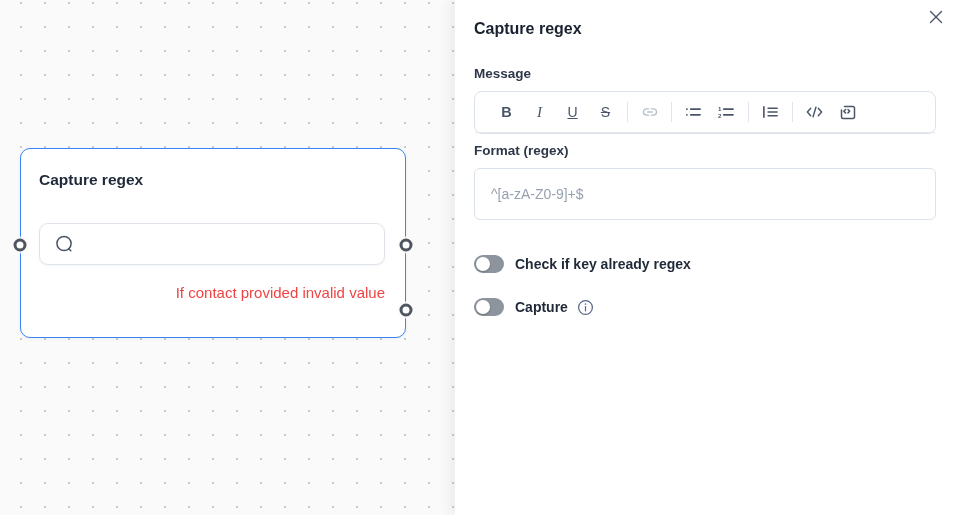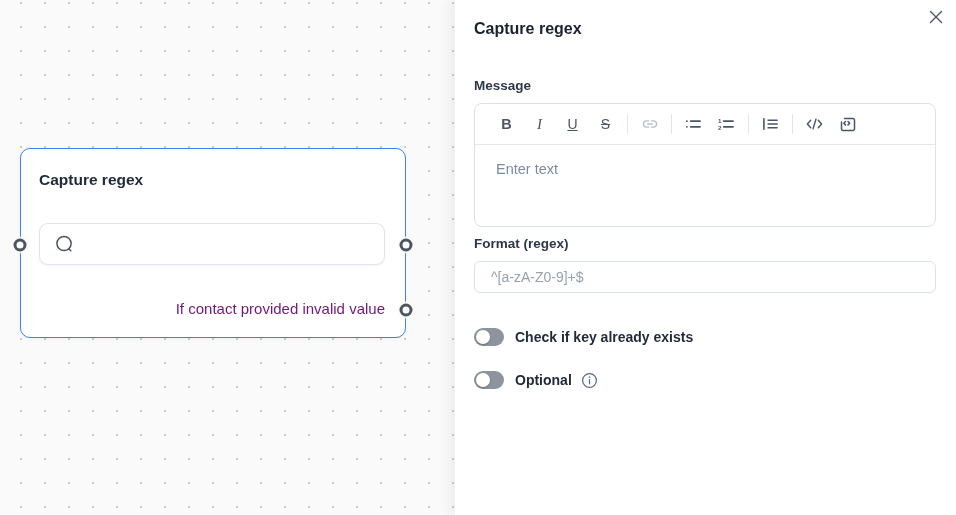--- a/index.html
+++ b/index.html
@@ -18,21 +18,21 @@
     box-shadow:0 1px 4px rgba(40,60,100,.06);
   }
   .node-title { position:absolute; left:18px; top:22px; font-size:15.5px; font-weight:700; color:#1e2a3a; }
   .node-input {
     position:absolute; left:18px; right:20px; top:74px; height:42px;
     background:#fff; border:1px solid #dfe4ea; border-radius:9px;
     box-shadow:0 1px 3px rgba(40,60,100,.05);
     display:flex; align-items:center; padding:0 14px;
   }
   .node-output-row {
-    position:absolute; right:20px; top:151px; font-size:15px; color:#701a75; white-space:nowrap;
+    position:absolute; right:20px; top:135px; font-size:15px; color:#ef4444; white-space:nowrap;
   }
   .port {
     position:absolute; width:13px; height:13px; border-radius:50%;
     background:#fff; border:3.5px solid #4e5560; box-shadow:0 0 0 2px rgba(250,250,250,.9);
     transform:translate(-50%,-50%); cursor:crosshair;
   }
 
   
   .panel {
     position:relative; width:501px; height:515px; background:#fff;
@@ -56,21 +56,21 @@
   .tb-underline { text-decoration:underline; font-weight:400; font-size:14px; }
   .tb-strike { text-decoration:line-through; font-weight:400; font-size:14px; }
   .tb-divider { width:1px; height:20px; background:#e0e5eb; margin:0 5px; }
   .tb-disabled { color:#b8c0cb; cursor:default; }
   .editor-body { min-height:81px; padding:15px 21px; cursor:text; }
   .editor-placeholder { font-size:14.5px; color:#7c8ba1; }
 
   .section { margin-top:20px; }
   .section + .section { margin-top:9px; }
   .text-input {
-    width:100%; height:32px; margin-top:10px; border:1px solid #dce2ea; border-radius:6px;
+    width:100%; height:52px; margin-top:10px; border:1px solid #dce2ea; border-radius:6px;
     padding:0 16px; font-size:14px; color:#2d3748; font-family:"Liberation Sans", sans-serif;
     outline:none; background:#fff;
   }
   .text-input::placeholder { color:#98a1b0; opacity:1; }
 
   .toggle-row { display:flex; align-items:center; margin-top:25px; }
   .toggle-row.first { margin-top:35px; }
   .toggle {
     position:relative; width:30px; height:18px; border-radius:9px; background:#8d949e;
     margin-right:11px; cursor:pointer; flex:none;
@@ -113,21 +113,21 @@
   <div class="panel">
 
     <div class="close-btn">
       <svg width="18" height="18" viewBox="0 0 18 18" stroke="#4a5568" stroke-width="1.4" stroke-linecap="round">
         <path d="M3.5 3.5 L14.5 14.5 M14.5 3.5 L3.5 14.5"></path>
       </svg>
     </div>
 
     <div class="panel-title">Capture regex</div>
 
-    <div class="section" style="margin-top:40px;">
+    <div class="section" style="margin-top:28px;">
       <div class="field-label">Message</div>
 
       <div class="editor">
         <div class="toolbar">
           <button class="tb-btn tb-letter">B</button>
           <button class="tb-btn tb-letter tb-italic">I</button>
           <button class="tb-btn tb-letter tb-underline">U</button>
           <button class="tb-btn tb-letter tb-strike">S</button>
 
           <span class="tb-divider"></span>
@@ -171,46 +171,43 @@
             </svg>
           </button>
           <button class="tb-btn">
             <svg width="18" height="17" viewBox="0 0 18 17" fill="none" stroke="currentColor" stroke-width="1.5" stroke-linecap="round" stroke-linejoin="round">
               <path d="M5.5 2.5 H14 a1.5 1.5 0 0 1 1.5 1.5 V13 a1.5 1.5 0 0 1 -1.5 1.5 H4 A1.5 1.5 0 0 1 2.5 13 V6"></path>
               <path d="M6.5 5.5 L4.8 7.2 L6.5 8.9 M9 5.5 L10.7 7.2 L9 8.9"></path>
             </svg>
           </button>
         </div>
 
-        <div class="editor-body">
-          <span class="editor-placeholder">Enter text</span>
-        </div>
       </div>
     </div>
 
     <div class="section">
       <div class="field-label">Format (regex)</div>
       <input class="text-input" type="text" placeholder="^[a-zA-Z0-9]+$" style="">
     </div>
 
     <div class="section">
     </div>
 
     <div class="toggle-row first">
       <div class="toggle">
           <div class="knob"></div>
         </div>
-      <div class="toggle-label">Check if key already exists</div>
+      <div class="toggle-label">Check if key already regex</div>
     </div>
 
     <div class="toggle-row">
       <div class="toggle">
           <div class="knob"></div>
         </div>
-      <div class="toggle-label">Optional</div>
+      <div class="toggle-label">Capture</div>
       <span class="info-icon">
         <svg width="17" height="17" viewBox="0 0 18 18" fill="none" stroke="currentColor" stroke-width="1.3" stroke-linecap="round">
           <circle cx="9" cy="9" r="7.3"></circle>
           <path d="M9 8 V12.5"></path>
           <circle cx="9" cy="5.3" r="0.9" fill="currentColor" stroke="none"></circle>
         </svg>
       </span>
     </div>
 
   </div>

